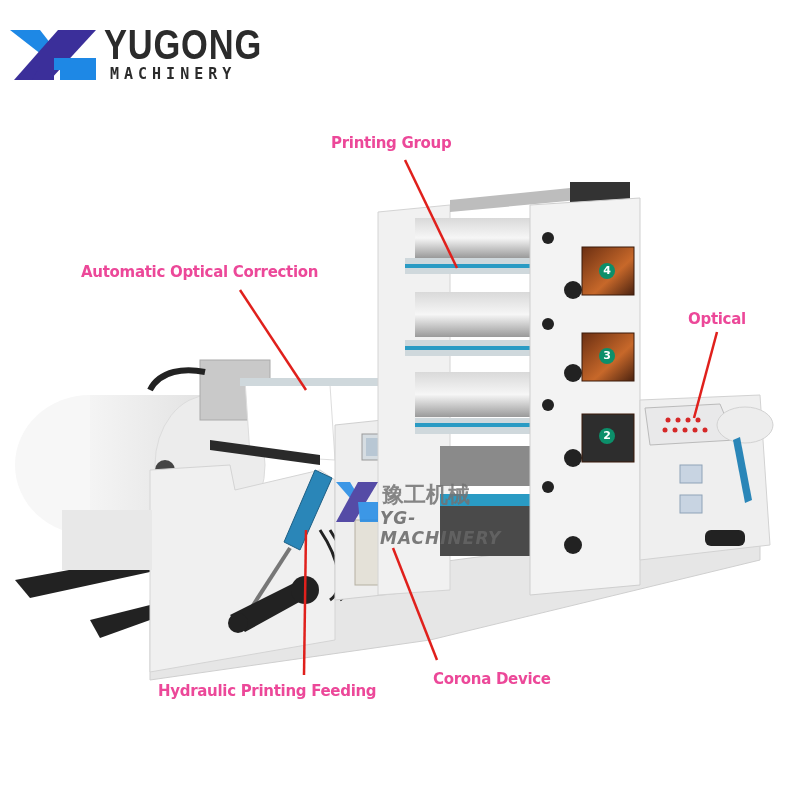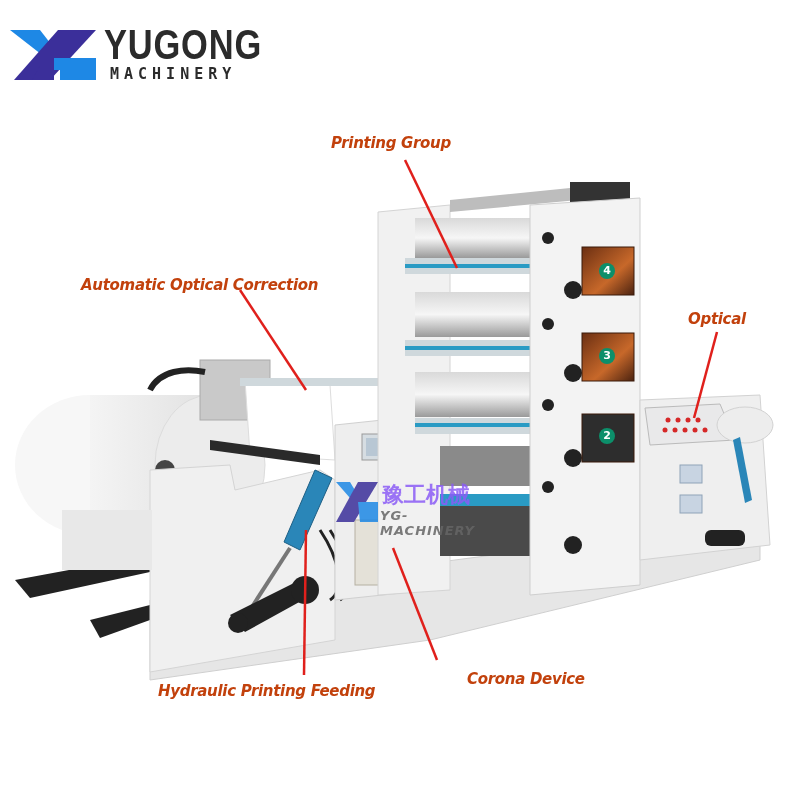--- a/index.html
+++ b/index.html
@@ -3,25 +3,25 @@
 <meta charset="utf-8">
 <style>
   html,body{margin:0;padding:0;background:#fff;}
   body{width:800px;height:800px;position:relative;overflow:hidden;font-family:"Liberation Sans",sans-serif;}
   .abs{position:absolute;}
   
   .logo{left:10px;top:22px;width:250px;height:62px;}
   .logo-word{position:absolute;left:94px;top:2px;font-family:"Liberation Sans",sans-serif;font-weight:bold;font-size:42px;letter-spacing:1px;color:#2b2b2b;transform:scaleX(0.82);transform-origin:left top;line-height:42px;}
   .logo-sub{position:absolute;left:100px;top:44px;font-family:"DejaVu Sans Mono",monospace;font-weight:bold;font-size:15px;letter-spacing:5px;color:#2b2b2b;line-height:16px;}
   
-  .callout{position:absolute;font-family:"DejaVu Sans",sans-serif;font-weight:bold;color:#c2410c;font-size:15px;white-space:nowrap;letter-spacing:-0.3px;font-style:italic;}
+  .callout{position:absolute;font-family:"DejaVu Sans",sans-serif;font-weight:bold;color:#ec4899;font-size:15px;white-space:nowrap;letter-spacing:-0.3px;}
   .machine{position:absolute;left:0;top:0;width:800px;height:800px;}
   .watermark{position:absolute;left:336px;top:480px;width:160px;height:46px;opacity:0.85;}
-  .wm-cn{position:absolute;left:46px;top:0;font-family:"DejaVu Sans",sans-serif;font-weight:bold;font-size:22px;color:#8b5cf6;}
-  .wm-en{position:absolute;left:44px;top:28px;font-family:"DejaVu Sans",sans-serif;font-style:italic;font-weight:bold;font-size:13px;color:#666;letter-spacing:1px;}
+  .wm-cn{position:absolute;left:46px;top:0;font-family:"DejaVu Sans",sans-serif;font-weight:bold;font-size:22px;color:#737373;}
+  .wm-en{position:absolute;left:44px;top:28px;font-family:"DejaVu Sans",sans-serif;font-style:italic;font-weight:bold;font-size:17px;color:#666;letter-spacing:1px;}
   .unit-num{position:absolute;width:16px;height:16px;border-radius:50%;background:#0c8f6a;color:#fff;font-size:11px;font-weight:bold;text-align:center;line-height:16px;font-family:"DejaVu Sans",sans-serif;}
 </style>
 </head>
 <body>
 
 <div class="abs logo">
   <svg width="92" height="62" viewBox="0 0 92 62" style="position:absolute;left:0;top:0;">
     <polygon points="0,8 30,8 44,26 36,36" fill="#1e88e5"></polygon>
     <polygon points="48,8 86,8 40,58 4,58" fill="#3b2f9a"></polygon>
     <polygon points="44,36 86,36 86,58 50,58 50,48 44,48" fill="#1e88e5"></polygon>
@@ -173,16 +173,16 @@
   <g stroke="#e0201c" stroke-width="2.5" fill="none">
     <line x1="405" y1="160" x2="457" y2="268"></line>
     <line x1="240" y1="290" x2="306" y2="390"></line>
     <line x1="717" y1="332" x2="694" y2="418"></line>
     <line x1="306" y1="530" x2="304" y2="675"></line>
     <line x1="393" y1="548" x2="437" y2="660"></line>
   </g>
 </svg>
 
 <div class="callout" style="left:331px;top:134px;">Printing Group</div>
-<div class="callout" style="left:81px;top:276px;">Automatic Optical Correction</div>
+<div class="callout" style="left:81px;top:263px;">Automatic Optical Correction</div>
 <div class="callout" style="left:688px;top:310px;">Optical</div>
 <div class="callout" style="left:158px;top:682px;">Hydraulic Printing Feeding</div>
-<div class="callout" style="left:433px;top:670px;margin-left:34px;">Corona Device</div>
+<div class="callout" style="left:433px;top:670px;">Corona Device</div>
 
 </body></html>

